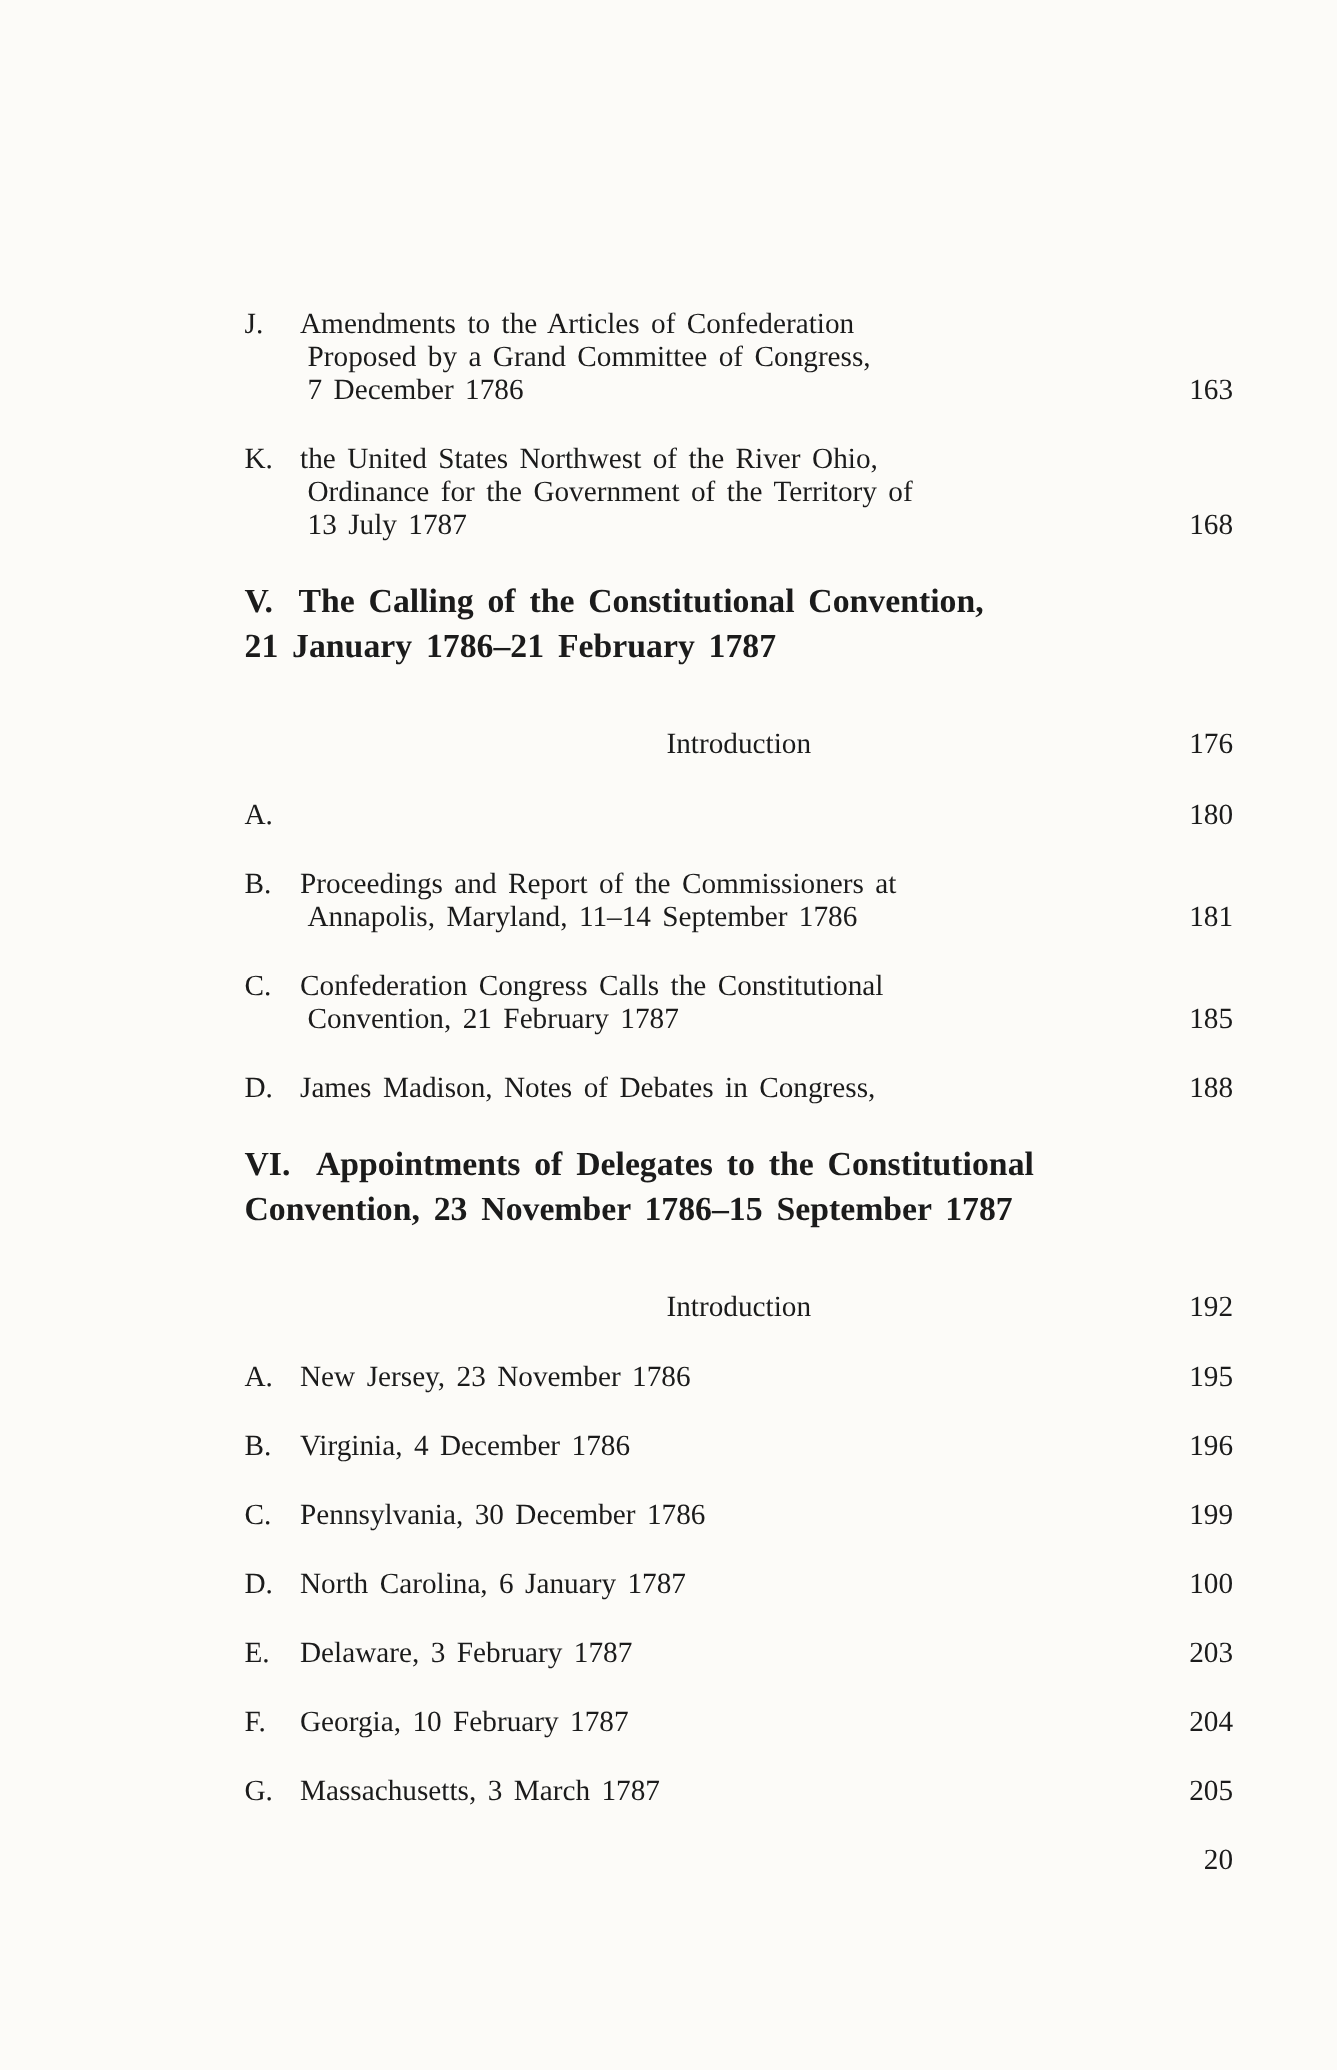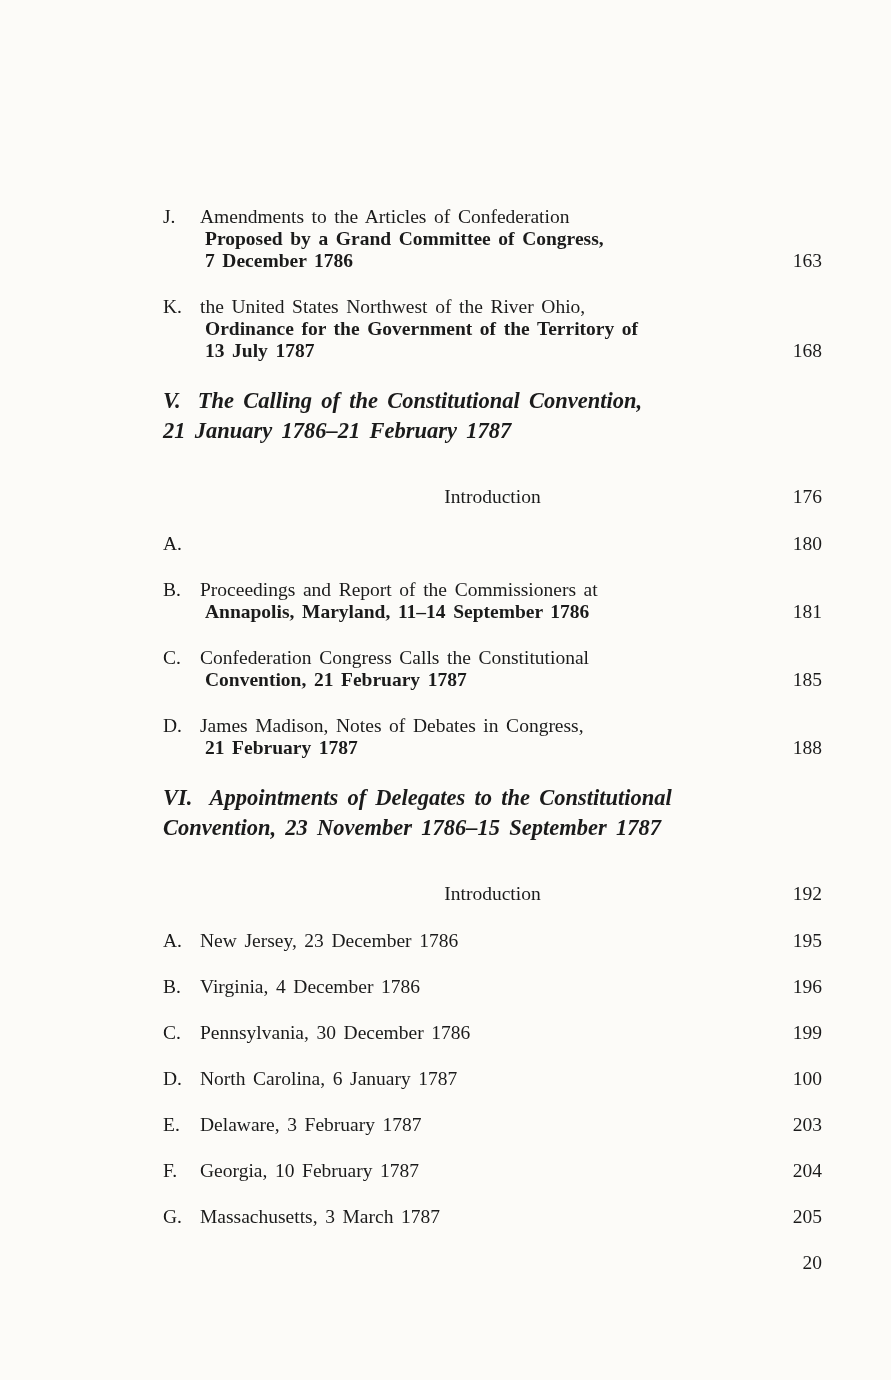--- a/index.html
+++ b/index.html
@@ -22,29 +22,28 @@
   .entry {
     display: flex;
     align-items: flex-start;
     font-size: 19.5px;
     line-height: 22px;
     word-spacing: 0.14em;
     margin-bottom: 24px;
   }
   .entry-label { flex: 0 0 37px; width: 37px; }
   .entry-lines { flex: 1 1 auto; padding-right: 14px; }
-  .entry-line + .entry-line { padding-left: 5px; font-weight: bold; }
+  .entry-line + .entry-line { padding-left: 5px; }
   .entry-page { align-self: flex-end; margin-left: auto; }
   .section-heading {
     font-size: 22.5px;
     line-height: 30px;
     font-weight: 700;
     word-spacing: 0.16em;
     margin: 4px 0 30px 0;
-    font-style: italic;
   }
   .sec-num { margin-right: 17px; }
   .intro-row {
     position: relative;
     text-align: center;
     font-size: 19.5px;
     line-height: 22px;
     margin-bottom: 25px;
     word-spacing: 0.1em;
     margin-top: 40px;
@@ -113,39 +112,38 @@
         <div class="entry-line">Confederation Congress Calls the Constitutional</div>
         <div class="entry-line">Convention, 21 February 1787</div>
       </div>
       <div class="entry-page">185</div>
     </div>
 
     <div class="entry">
       <div class="entry-label">D.</div>
       <div class="entry-lines">
         <div class="entry-line">James Madison, Notes of Debates in Congress,</div>
-        <div class="entry-line">21 February 1787</div>
       </div>
       <div class="entry-page">188</div>
     </div>
 
     <div class="section-heading">
       <div class="heading-line"><span class="sec-num">VI.</span><span>Appointments of Delegates to the Constitutional</span></div>
       <div class="heading-line">Convention, 23 November 1786–15 September 1787</div>
     </div>
 
     <div class="intro-row">
       <span class="intro-label">Introduction</span>
       <span class="intro-page">192</span>
     </div>
 
     <div class="entry">
       <div class="entry-label">A.</div>
       <div class="entry-lines">
-        <div class="entry-line">New Jersey, 23 December 1786</div>
+        <div class="entry-line">New Jersey, 23 November 1786</div>
       </div>
       <div class="entry-page">195</div>
     </div>
 
     <div class="entry">
       <div class="entry-label">B.</div>
       <div class="entry-lines">
         <div class="entry-line">Virginia, 4 December 1786</div>
       </div>
       <div class="entry-page">196</div>

